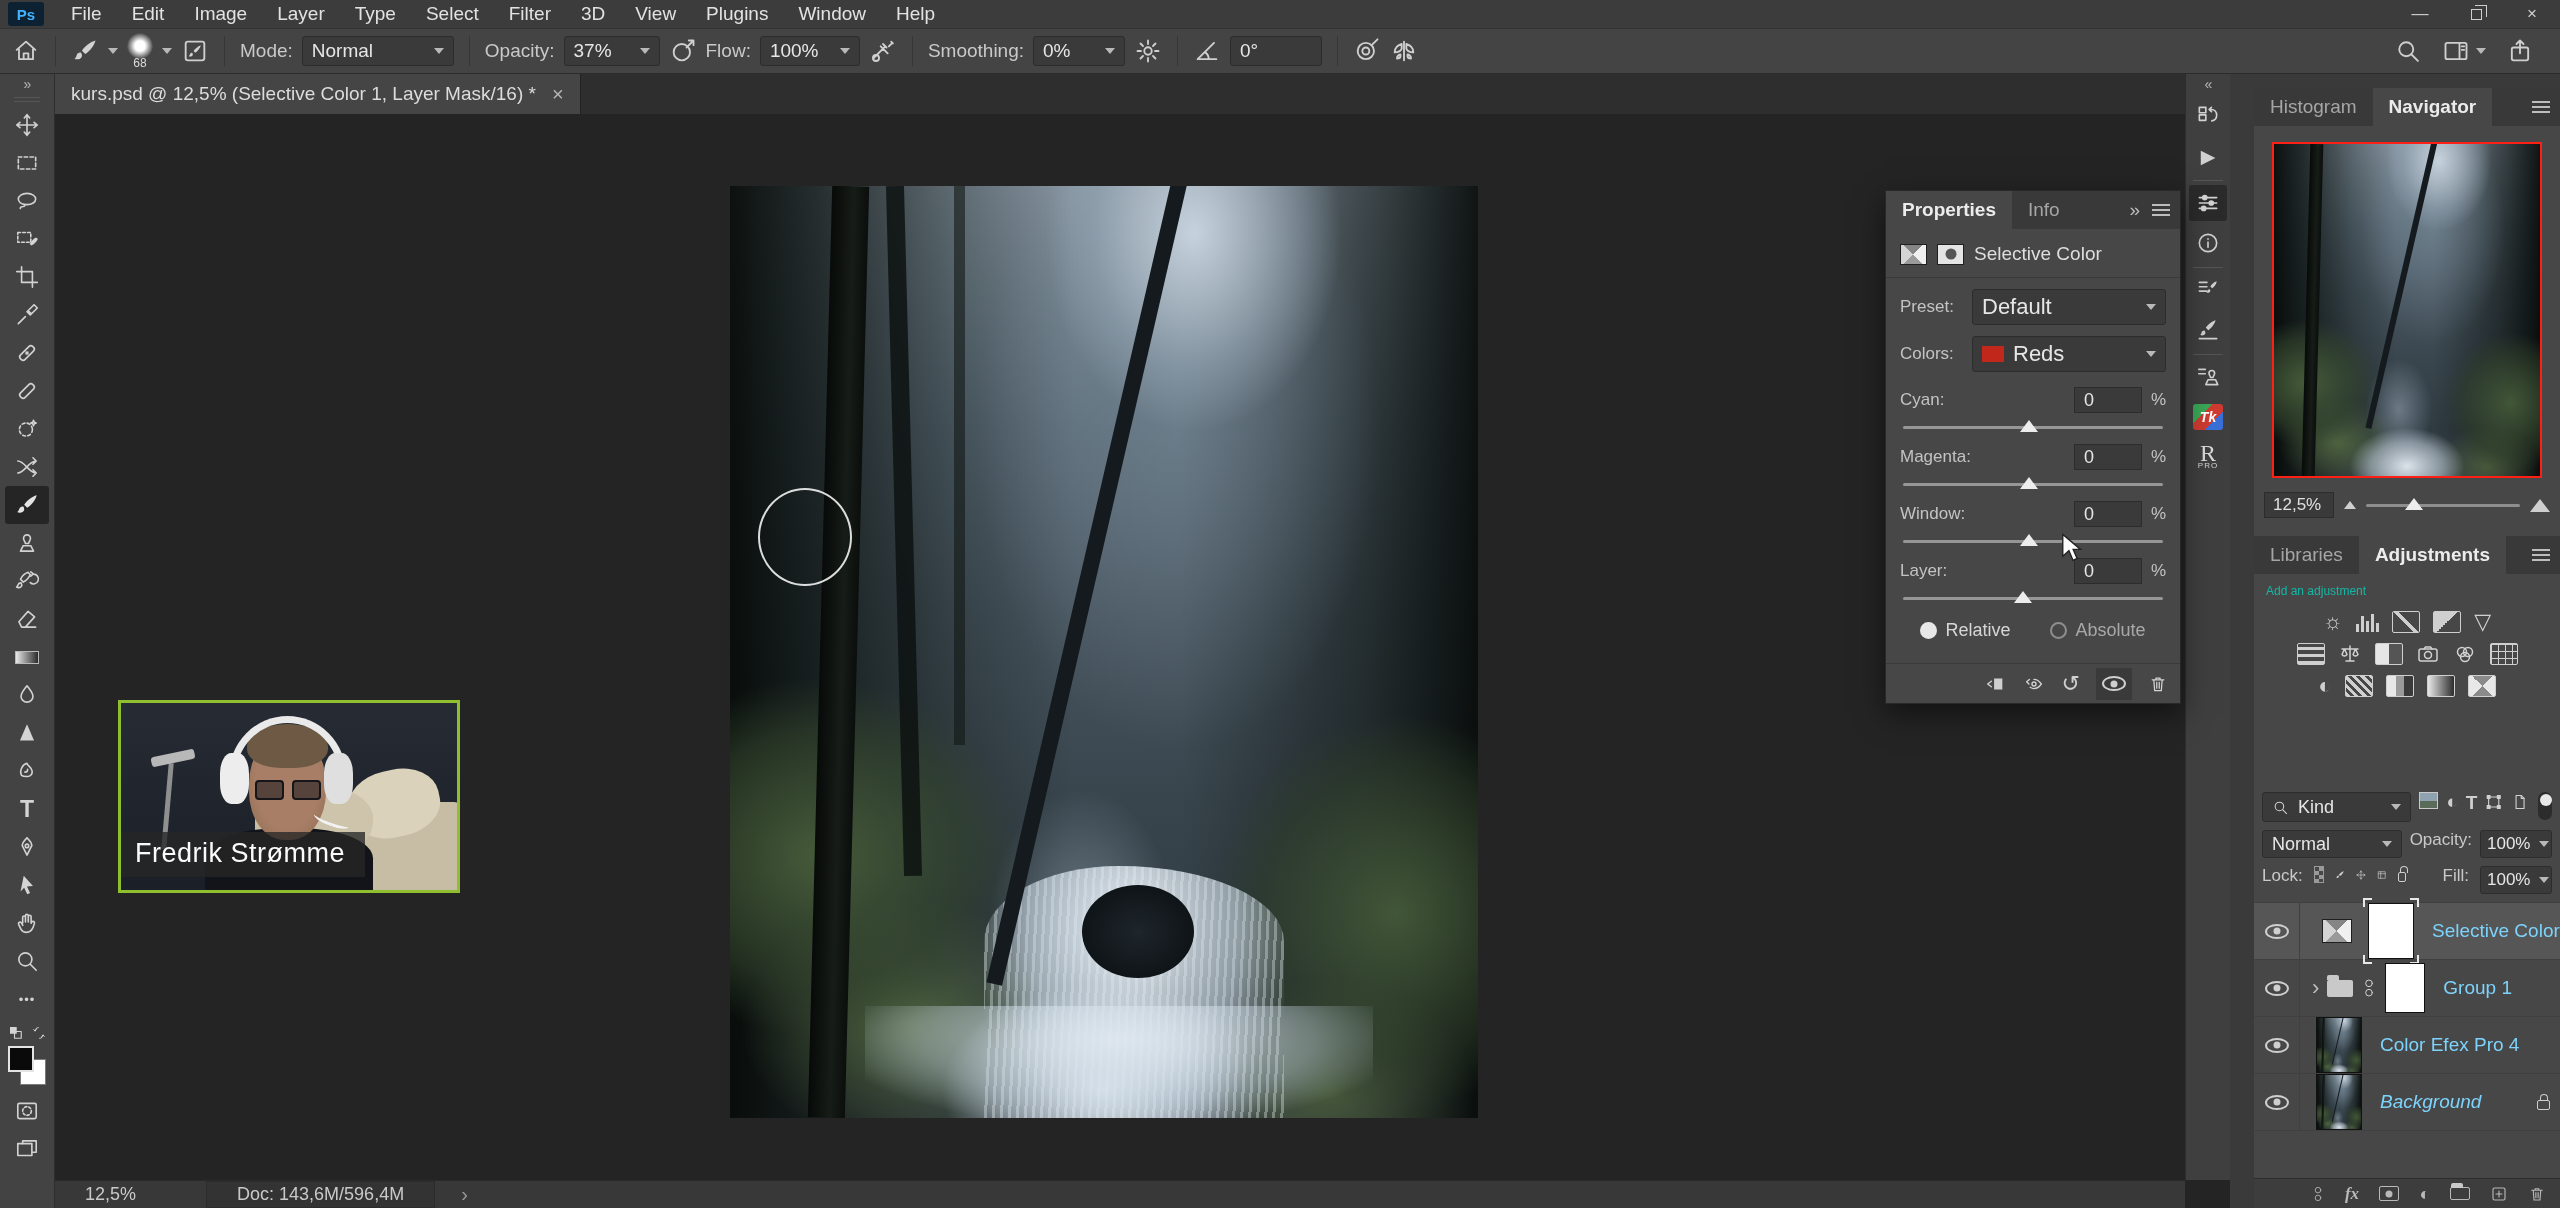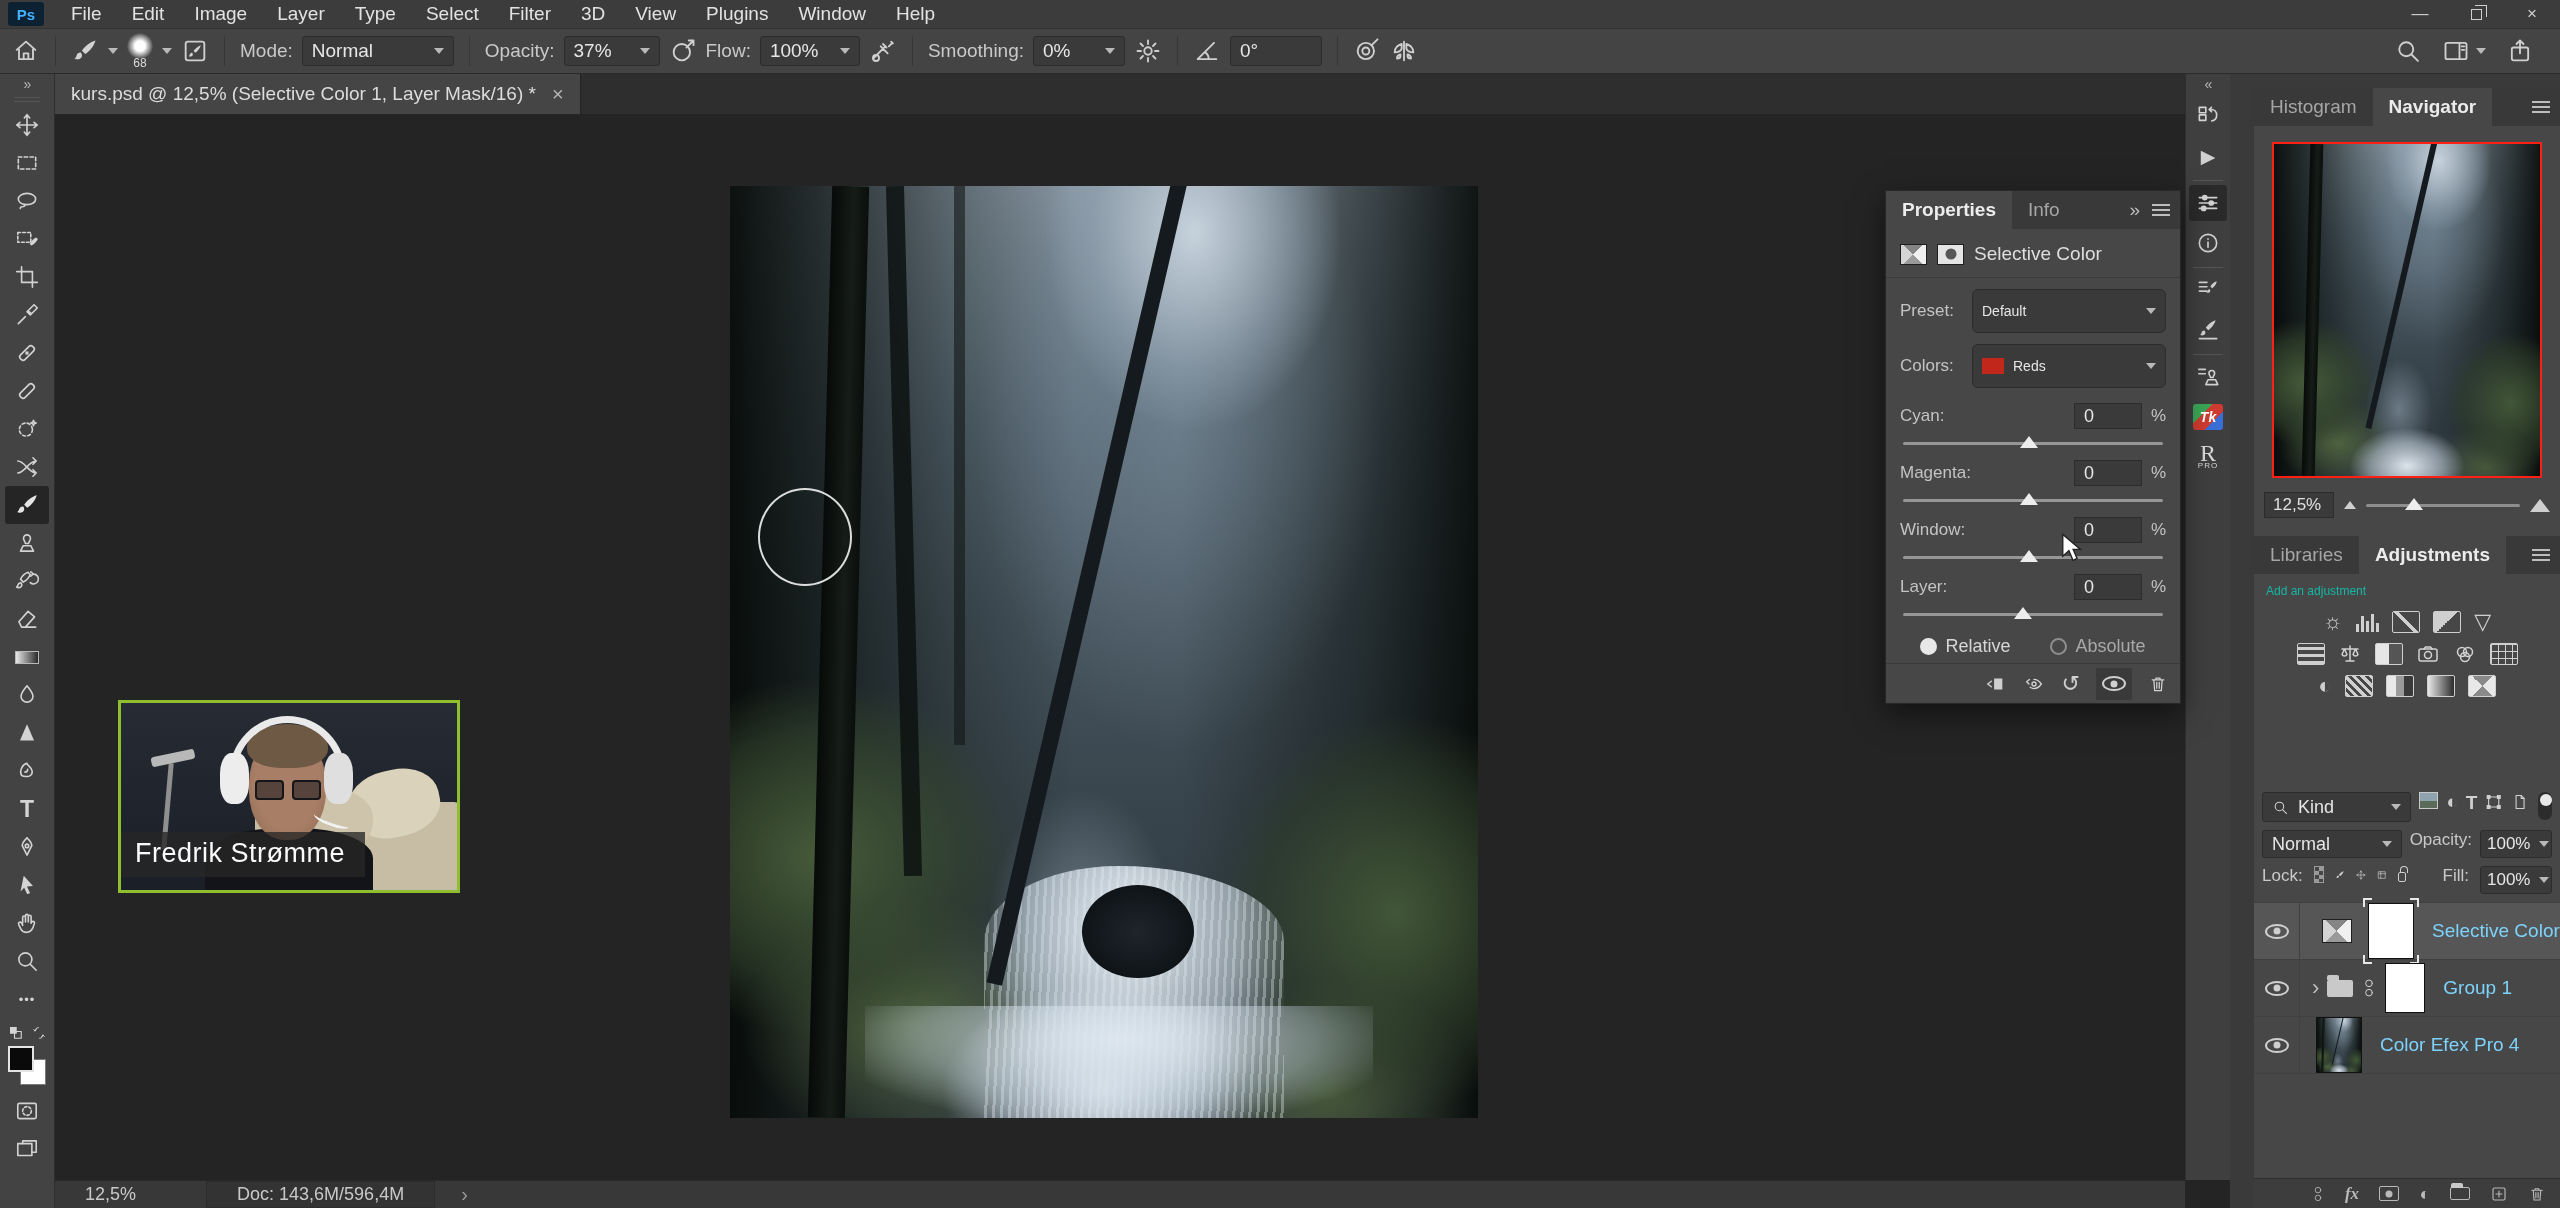--- a/index.html
+++ b/index.html
@@ -202,21 +202,21 @@
   
   #float-props{position:absolute;left:1885px;top:190px;width:296px;height:514px;background:#474747;
                border:1px solid #282828;box-shadow:0 10px 28px rgba(0,0,0,.5);z-index:50;}
   .fp-head{display:flex;align-items:center;gap:10px;margin:14px 14px 0;}
   .fp-title{font-size:19px;color:#dedede;}
   .mask-badge{width:27px;height:21px;background:#e4e4e4;border:1px solid #1f1f1f;position:relative;flex:none;}
   .mask-badge::after{content:"";position:absolute;left:50%;top:50%;transform:translate(-50%,-50%);
                      width:11px;height:11px;border-radius:50%;background:#565656;}
   .fp-row{display:flex;align-items:center;margin:11px 14px 0;gap:8px;}
   .fp-label{width:64px;font-size:17px;color:#c3c3c3;flex:none;}
-  .fp-row .fld{flex:1;height:44px;font-size:14px;border-radius:6px;}
+  .fp-row .fld{flex:1;height:36px;font-size:22px;}
   .red-swatch{width:22px;height:16px;background:#c1271a;flex:none;}
   .sl-head{display:flex;align-items:center;margin:15px 14px 0;}
   .sl-head .lab{flex:1;font-size:17px;color:#c3c3c3;}
   .valbox{width:68px;height:26px;background:#3a3a3a;border:1px solid #2c2c2c;display:flex;align-items:center;
           padding:0 9px;font-size:18px;color:#e6e6e6;}
   .unit{margin-left:9px;font-size:17px;color:#c3c3c3;}
   .sl-track{margin:13px 17px 0;height:3px;background:#969696;position:relative;border-radius:2px;}
   .fp-radios{display:flex;justify-content:center;gap:40px;margin-top:20px;align-items:center;}
   .radio{width:17px;height:17px;border-radius:50%;border:2px solid #8e8e8e;position:relative;flex:none;}
   .radio.on{border-color:#e8e8e8;background:#e8e8e8;}
@@ -755,20 +755,28 @@
           <span class="mthumb small"></span>
           <span class="lname" style="margin-left:10px;">Group 1</span>
         </div>
         <div class="lrow">
           <div class="eye-cell">
               <span class="eye"></span>
             </div>
           <span class="forest fthumb" style="margin-left:8px;"></span>
           <span class="lname" style="margin-left:10px;">Color Efex Pro 4</span>
         </div>
+        <div class="lrow">
+          <div class="eye-cell">
+              <span class="eye"></span>
+            </div>
+          <span class="forest fthumb" style="margin-left:8px;"></span>
+          <span class="lname" style="margin-left:10px;font-style:italic;">Background</span>
+          <span class="padlock" style="margin-left:auto;"></span>
+        </div>
       </div>
 
       <div class="lfooter">
         <svg class="ticn" style="width:14px;height:20px;stroke:#b9b9b9;" viewBox="0 0 24 36">
             <circle cx="12" cy="11" r="5"></circle>
             <circle cx="12" cy="25" r="5"></circle>
           </svg>
         <span class="fx">fx</span>
         <span class="micn"></span>
         <span class="ag" style="font-size:18px;color:#b9b9b9;">◐</span>

